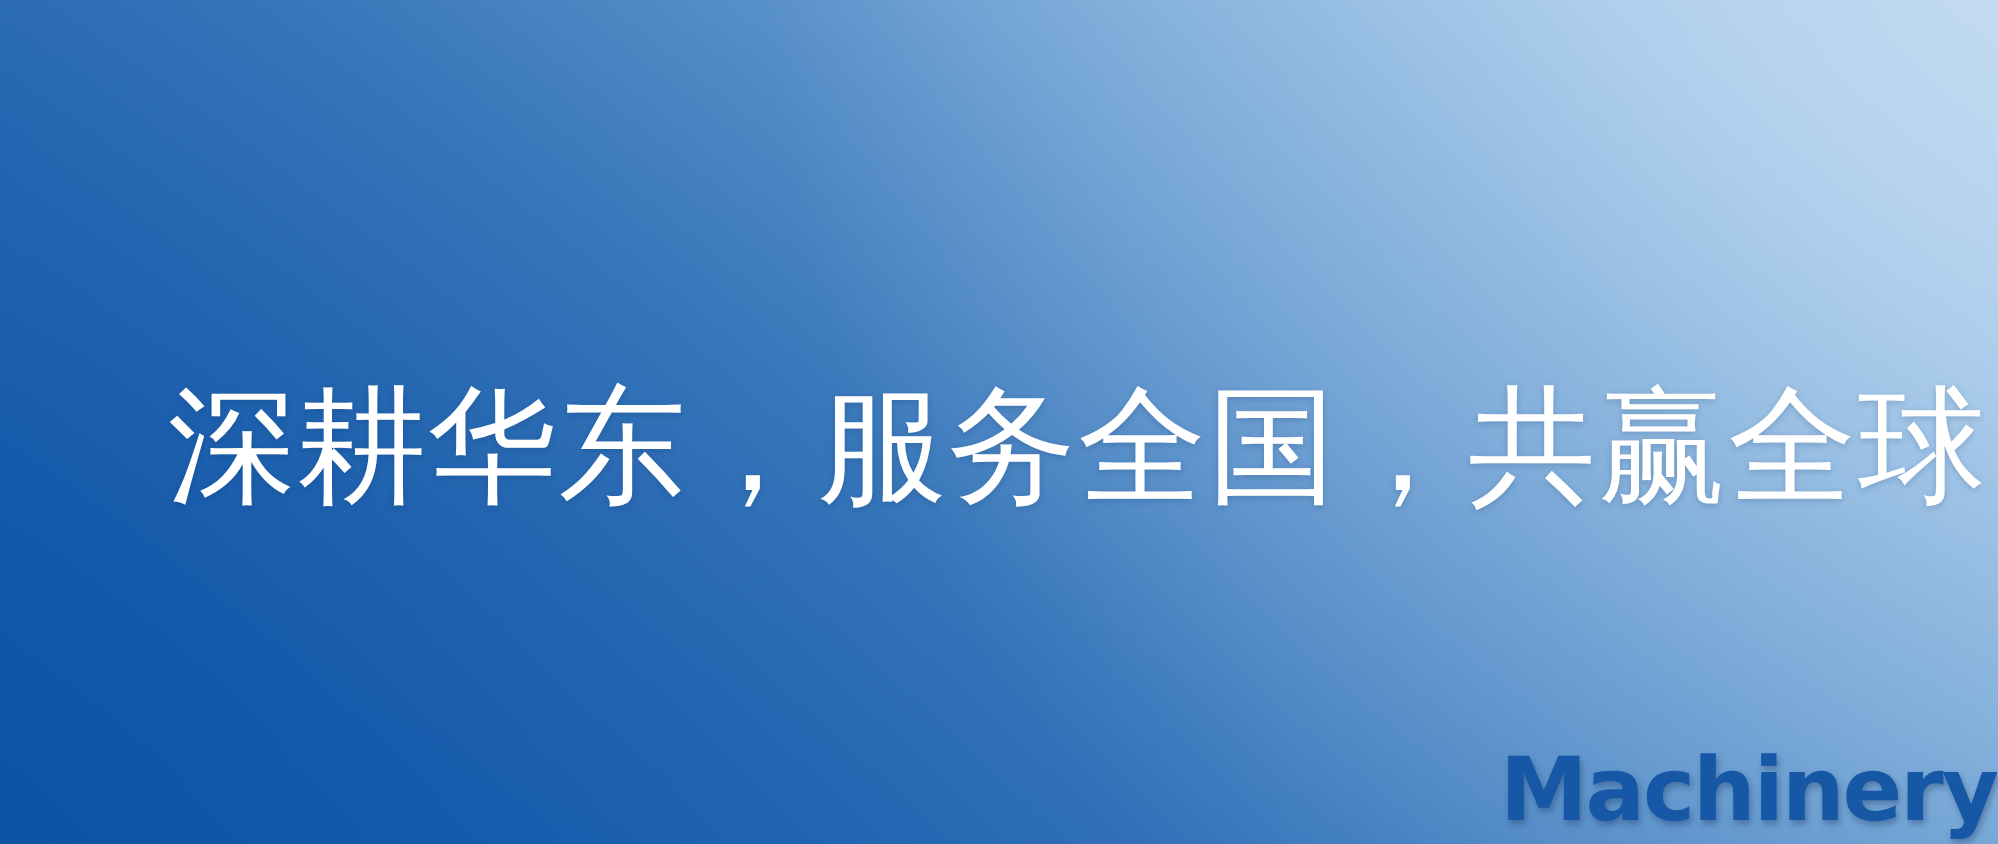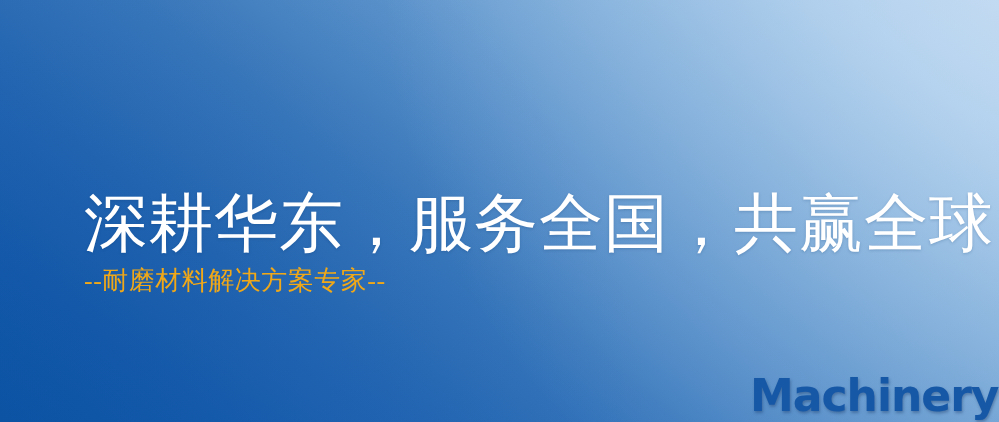--- a/index.html
+++ b/index.html
@@ -130,21 +130,20 @@
     letter-spacing: 0;
   }
 </style>
 </head>
 <body>
 
 <div class="banner">
 
   <div class="headline">深耕华东，服务全国，共赢全球</div>
 
-  <div class="subtitle">--耐磨材料解决方案专家--</div>
 
   <div class="logo">
 
 
     <div class="logo-machinery"><span>Machinery</span><span class="logo-reg">®</span></div>
 
   </div>
 
 </div>
 

